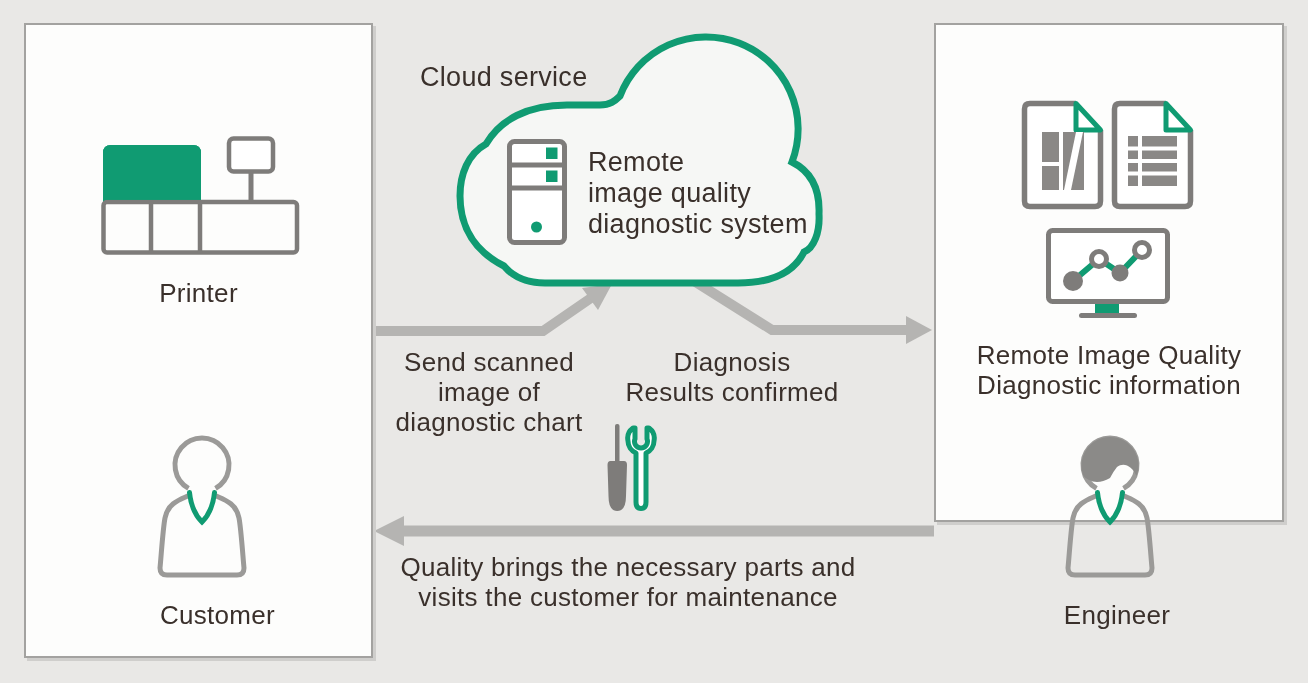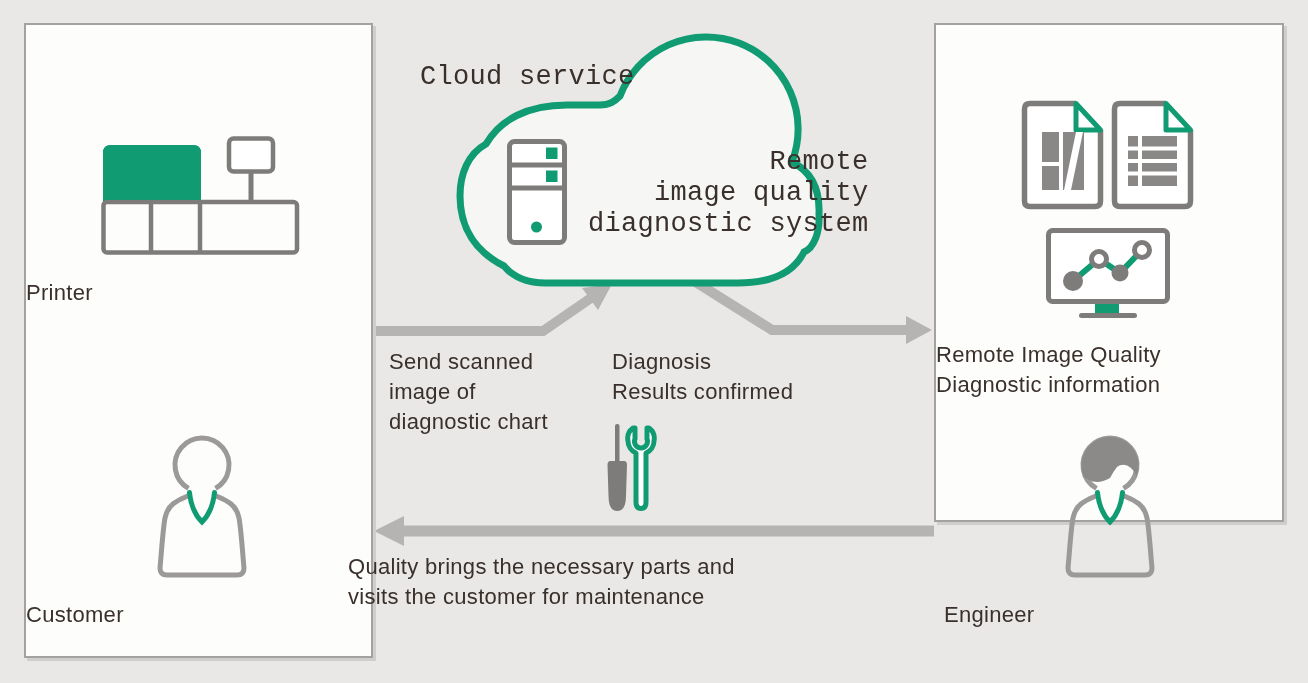--- a/index.html
+++ b/index.html
@@ -14,24 +14,24 @@
   }
   .panel{
     position:absolute;background:var(--panel-bg);border:2.5px solid var(--panel-border);
     box-sizing:border-box;box-shadow:3px 3px 0 #cfcecc;
   }
   #left-panel{left:24px;top:23px;width:349px;height:635px;}
   #right-panel{left:934px;top:23px;width:350px;height:499px;}
   .abs{position:absolute;}
   svg{display:block;overflow:visible;}
   .lbl{
-    position:absolute;font-size:22px;line-height:30px;
+    position:absolute;text-align:center;font-size:26px;line-height:30px;
     font-weight:500;letter-spacing:0.3px;white-space:nowrap;
   }
-  .lbl-left{text-align:right;font-family:Liberation Mono, monospace;}
+  .lbl-left{text-align:left;}
   
   .sg{stroke:var(--icon-gray);fill:none;}
   .sp{stroke:var(--person-gray);fill:none;}
   .sgreen{stroke:var(--green);fill:none;}
   .fgreen{fill:var(--green);stroke:none;}
   .fgray{fill:var(--icon-gray);stroke:none;}
   .fdoc{fill:var(--doc-gray);stroke:none;}
   .fhair{fill:var(--hair-gray);stroke:none;}
   .fwhite{fill:#fff;}
   .arrow-line{stroke:var(--arrow-gray);fill:none;}

